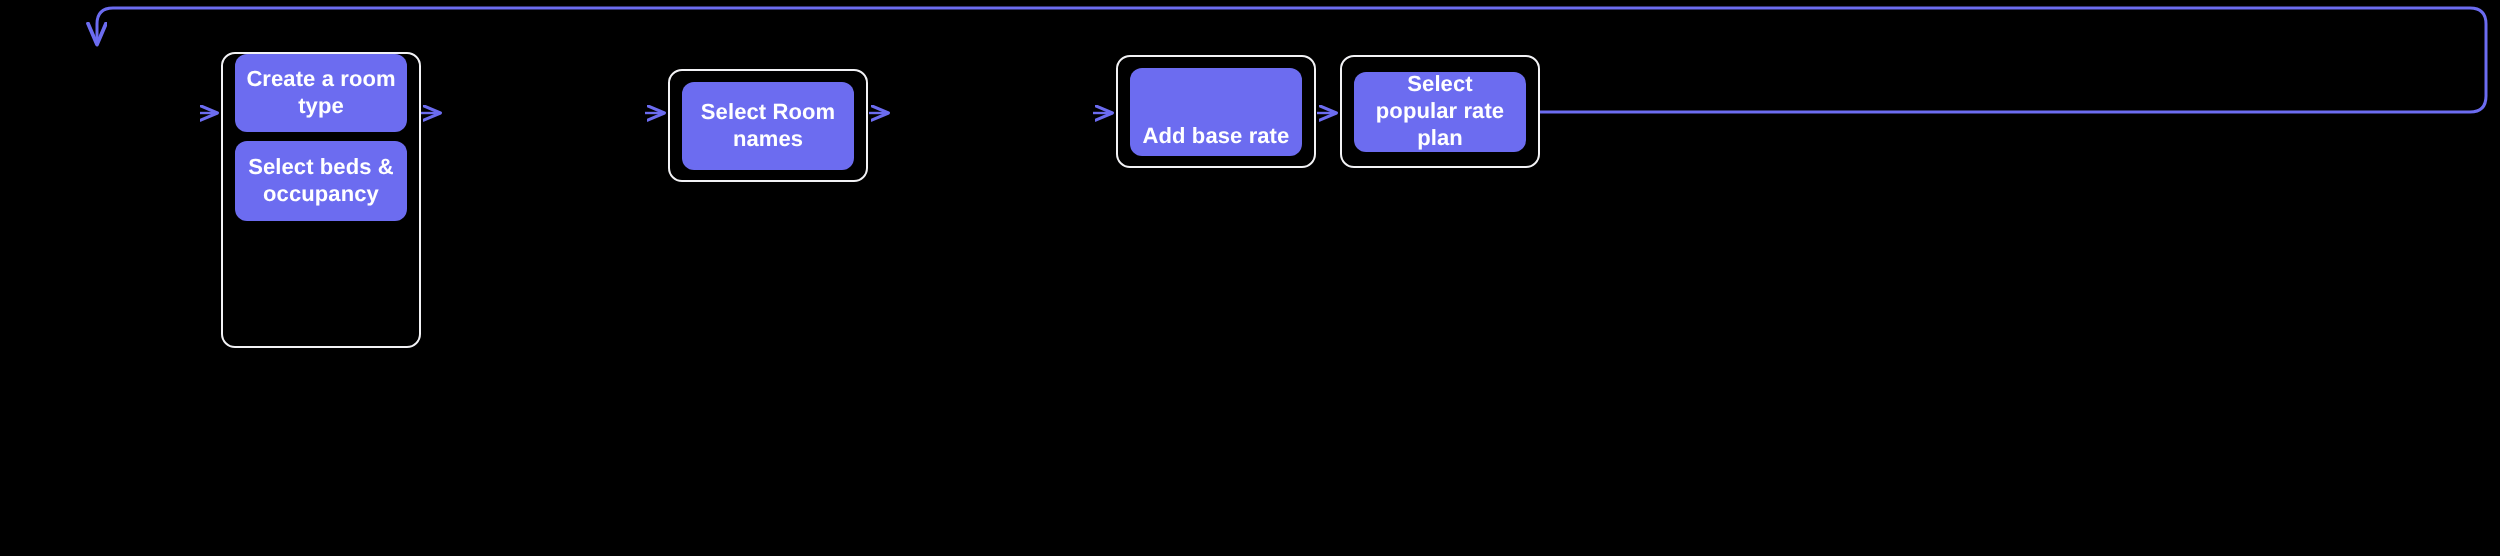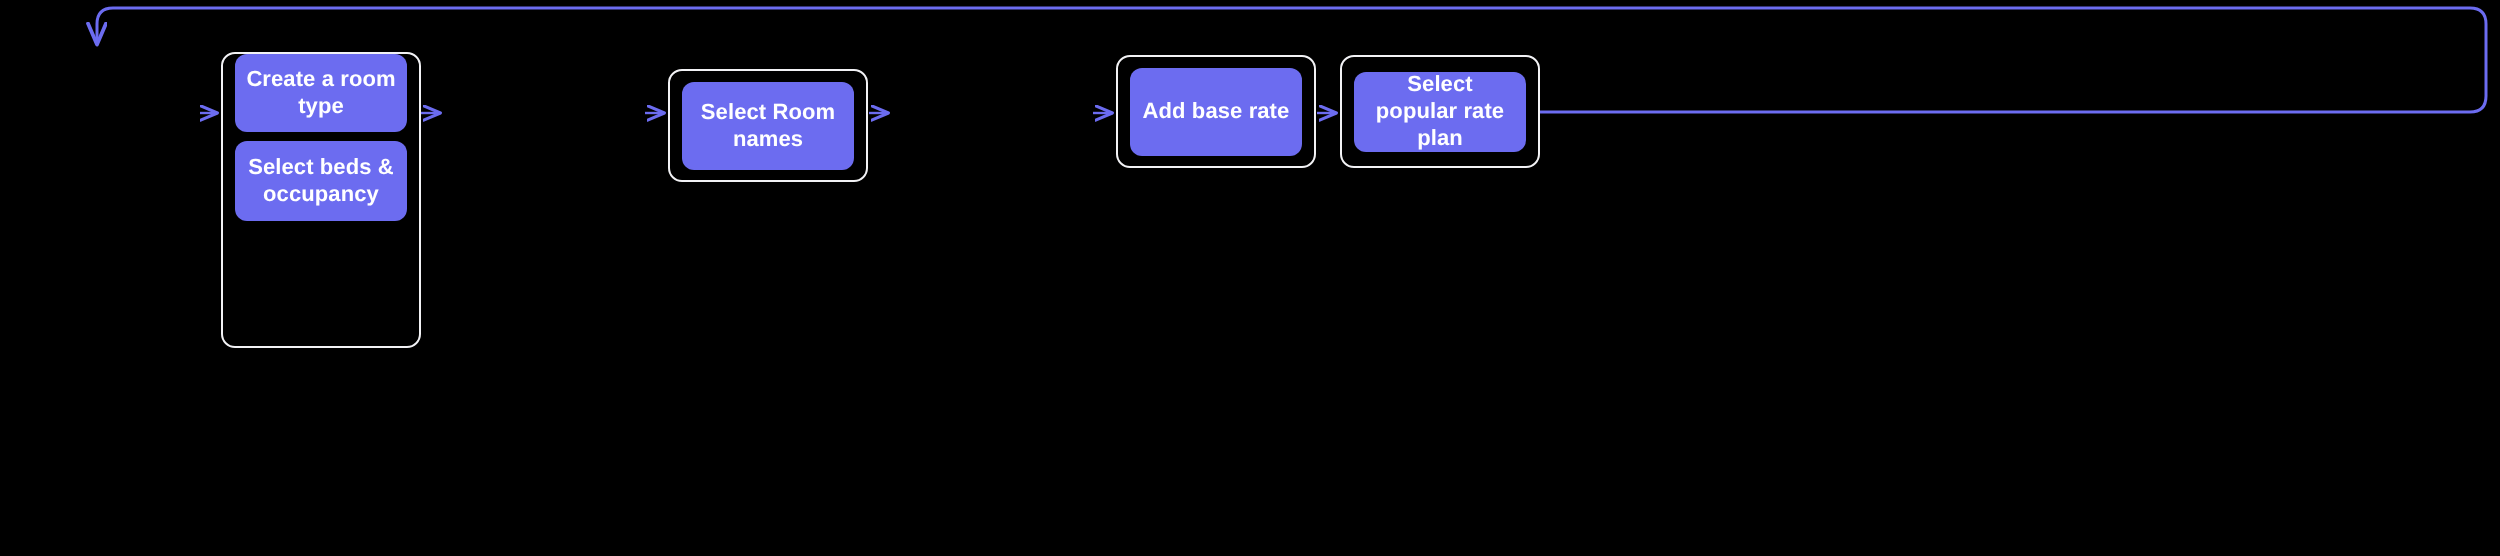--- a/index.html
+++ b/index.html
@@ -94,21 +94,21 @@
 
 
   <div class="group" style="left:668px; top:69px; width:200px; height:113px;">
     <div class="node" style="width:172px; height:88px;">
       <span>Select Room names</span>
     </div>
   </div>
 
 
   <div class="group" style="left:1116px; top:55px; width:200px; height:113px;">
-    <div class="node" style="width:172px; height:88px;">
+    <div class="node" style="width:172px; height:88px;align-items:flex-end;">
       <span>Add base rate</span>
     </div>
   </div>
 
   <div class="group" style="left:1340px; top:55px; width:200px; height:113px;">
     <div class="node" style="width:172px; height:80px;">
       <span>Select popular rate plan</span>
     </div>
   </div>
 

